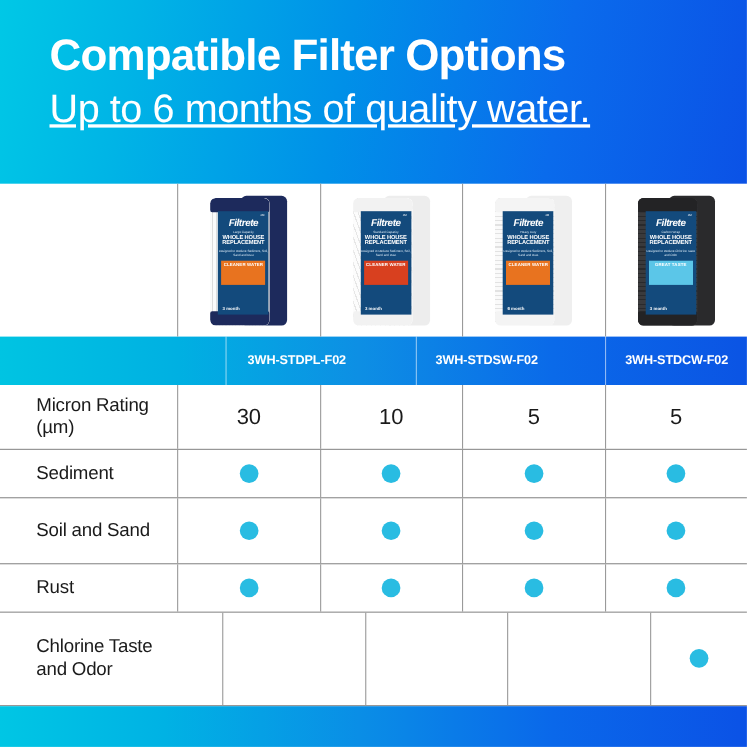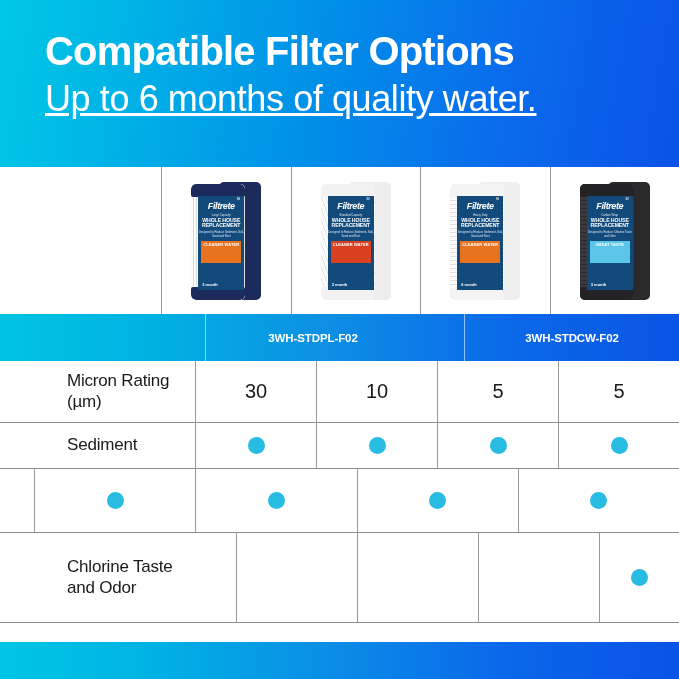--- a/index.html
+++ b/index.html
@@ -231,21 +231,20 @@
     border-left: 1px solid rgba(255,255,255,0.55);
     color: #ffffff;
     font-size: 11.5px;
     font-weight: bold;
     letter-spacing: -0.1px;
   }
 
   
   .row-data {
     border-bottom: 1px solid #8c8c8c;
-    padding-left: 34px;
   }
   .row-micron { height: 62px; }
   .row-h1 { height: 46px; }
   .row-h2 { height: 64px; }
   .row-h3 { height: 46px; }
   .row-h4 { height: 90px; gap: 41px; }
 
   .label-text {
     font-size: 17px;
     color: #1a1a1a;
@@ -386,20 +385,21 @@
               </div>
             </div>
           </div>
         </div>
       </div>
     </div>
 
     <div class="row row-sku">
       <div class="cell-label"></div>
       <div class="cell">3WH-STDPL-F02</div>
+      <div class="cell">3WH-STDSW-F02</div>
       <div class="cell">3WH-STDCW-F02</div>
     </div>
 
     <div class="row row-data row-micron">
       <div class="cell-label">
         <span class="label-text">Micron Rating (µm)</span>
       </div>
       <div class="cell">
         <span class="micron-value">30</span>
       </div>
@@ -426,34 +426,54 @@
         </div>
       <div class="cell">
           <span class="dot"></span>
         </div>
       <div class="cell">
           <span class="dot"></span>
         </div>
     </div>
 
     <div class="row row-data row-h2">
-      <div class="cell">
-          <span class="dot"></span>
-        </div>
-      <div class="cell">
-          <span class="dot"></span>
-        </div>
-      <div class="cell">
-          <span class="dot"></span>
-        </div>
-      <div class="cell">
-          <span class="dot"></span>
-        </div>
-    </div>
-
+      <div class="cell-label">
+        <span class="label-text">Soil and Sand</span>
+      </div>
+      <div class="cell">
+          <span class="dot"></span>
+        </div>
+      <div class="cell">
+          <span class="dot"></span>
+        </div>
+      <div class="cell">
+          <span class="dot"></span>
+        </div>
+      <div class="cell">
+          <span class="dot"></span>
+        </div>
+    </div>
+
+    <div class="row row-data row-h3">
+      <div class="cell-label">
+        <span class="label-text">Rust</span>
+      </div>
+      <div class="cell">
+          <span class="dot"></span>
+        </div>
+      <div class="cell">
+          <span class="dot"></span>
+        </div>
+      <div class="cell">
+          <span class="dot"></span>
+        </div>
+      <div class="cell">
+          <span class="dot"></span>
+        </div>
+    </div>
 
     <div class="row row-data row-h4">
       <div class="cell-label">
         <span class="label-text">Chlorine Taste and Odor</span>
       </div>
       <div class="cell">
           <span class="dot hidden"></span>
         </div>
       <div class="cell">
           <span class="dot hidden"></span>

